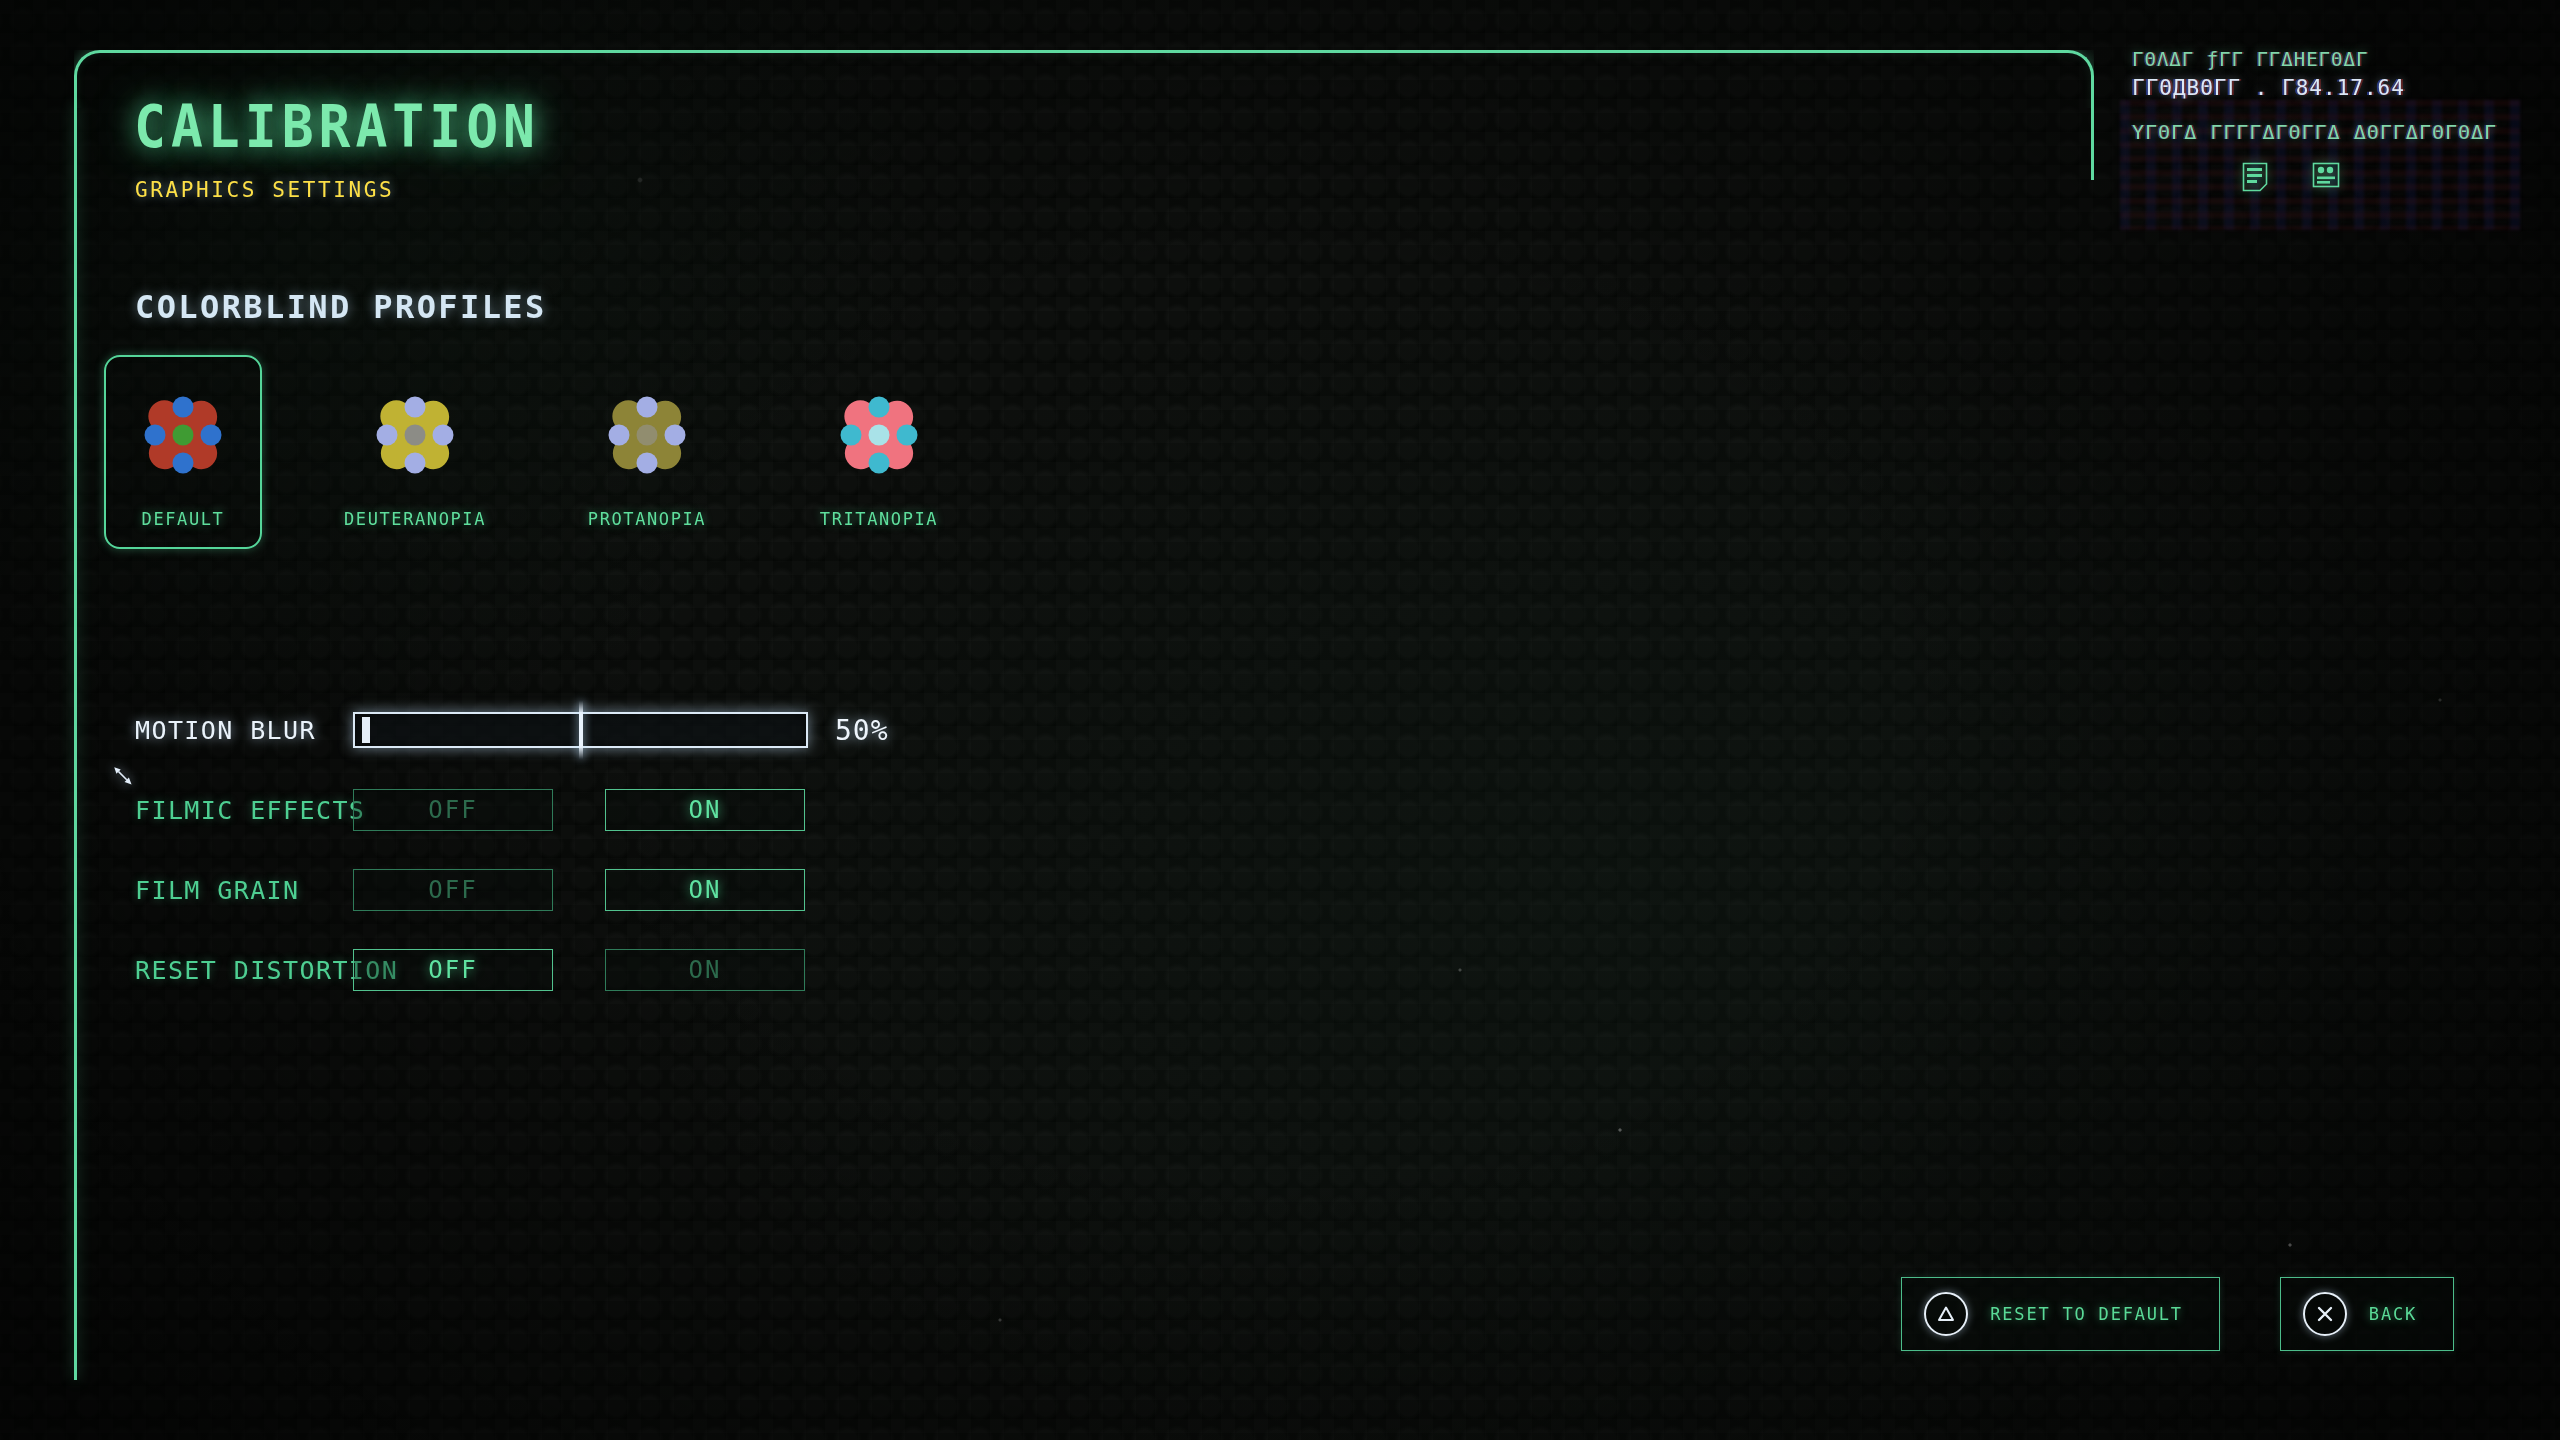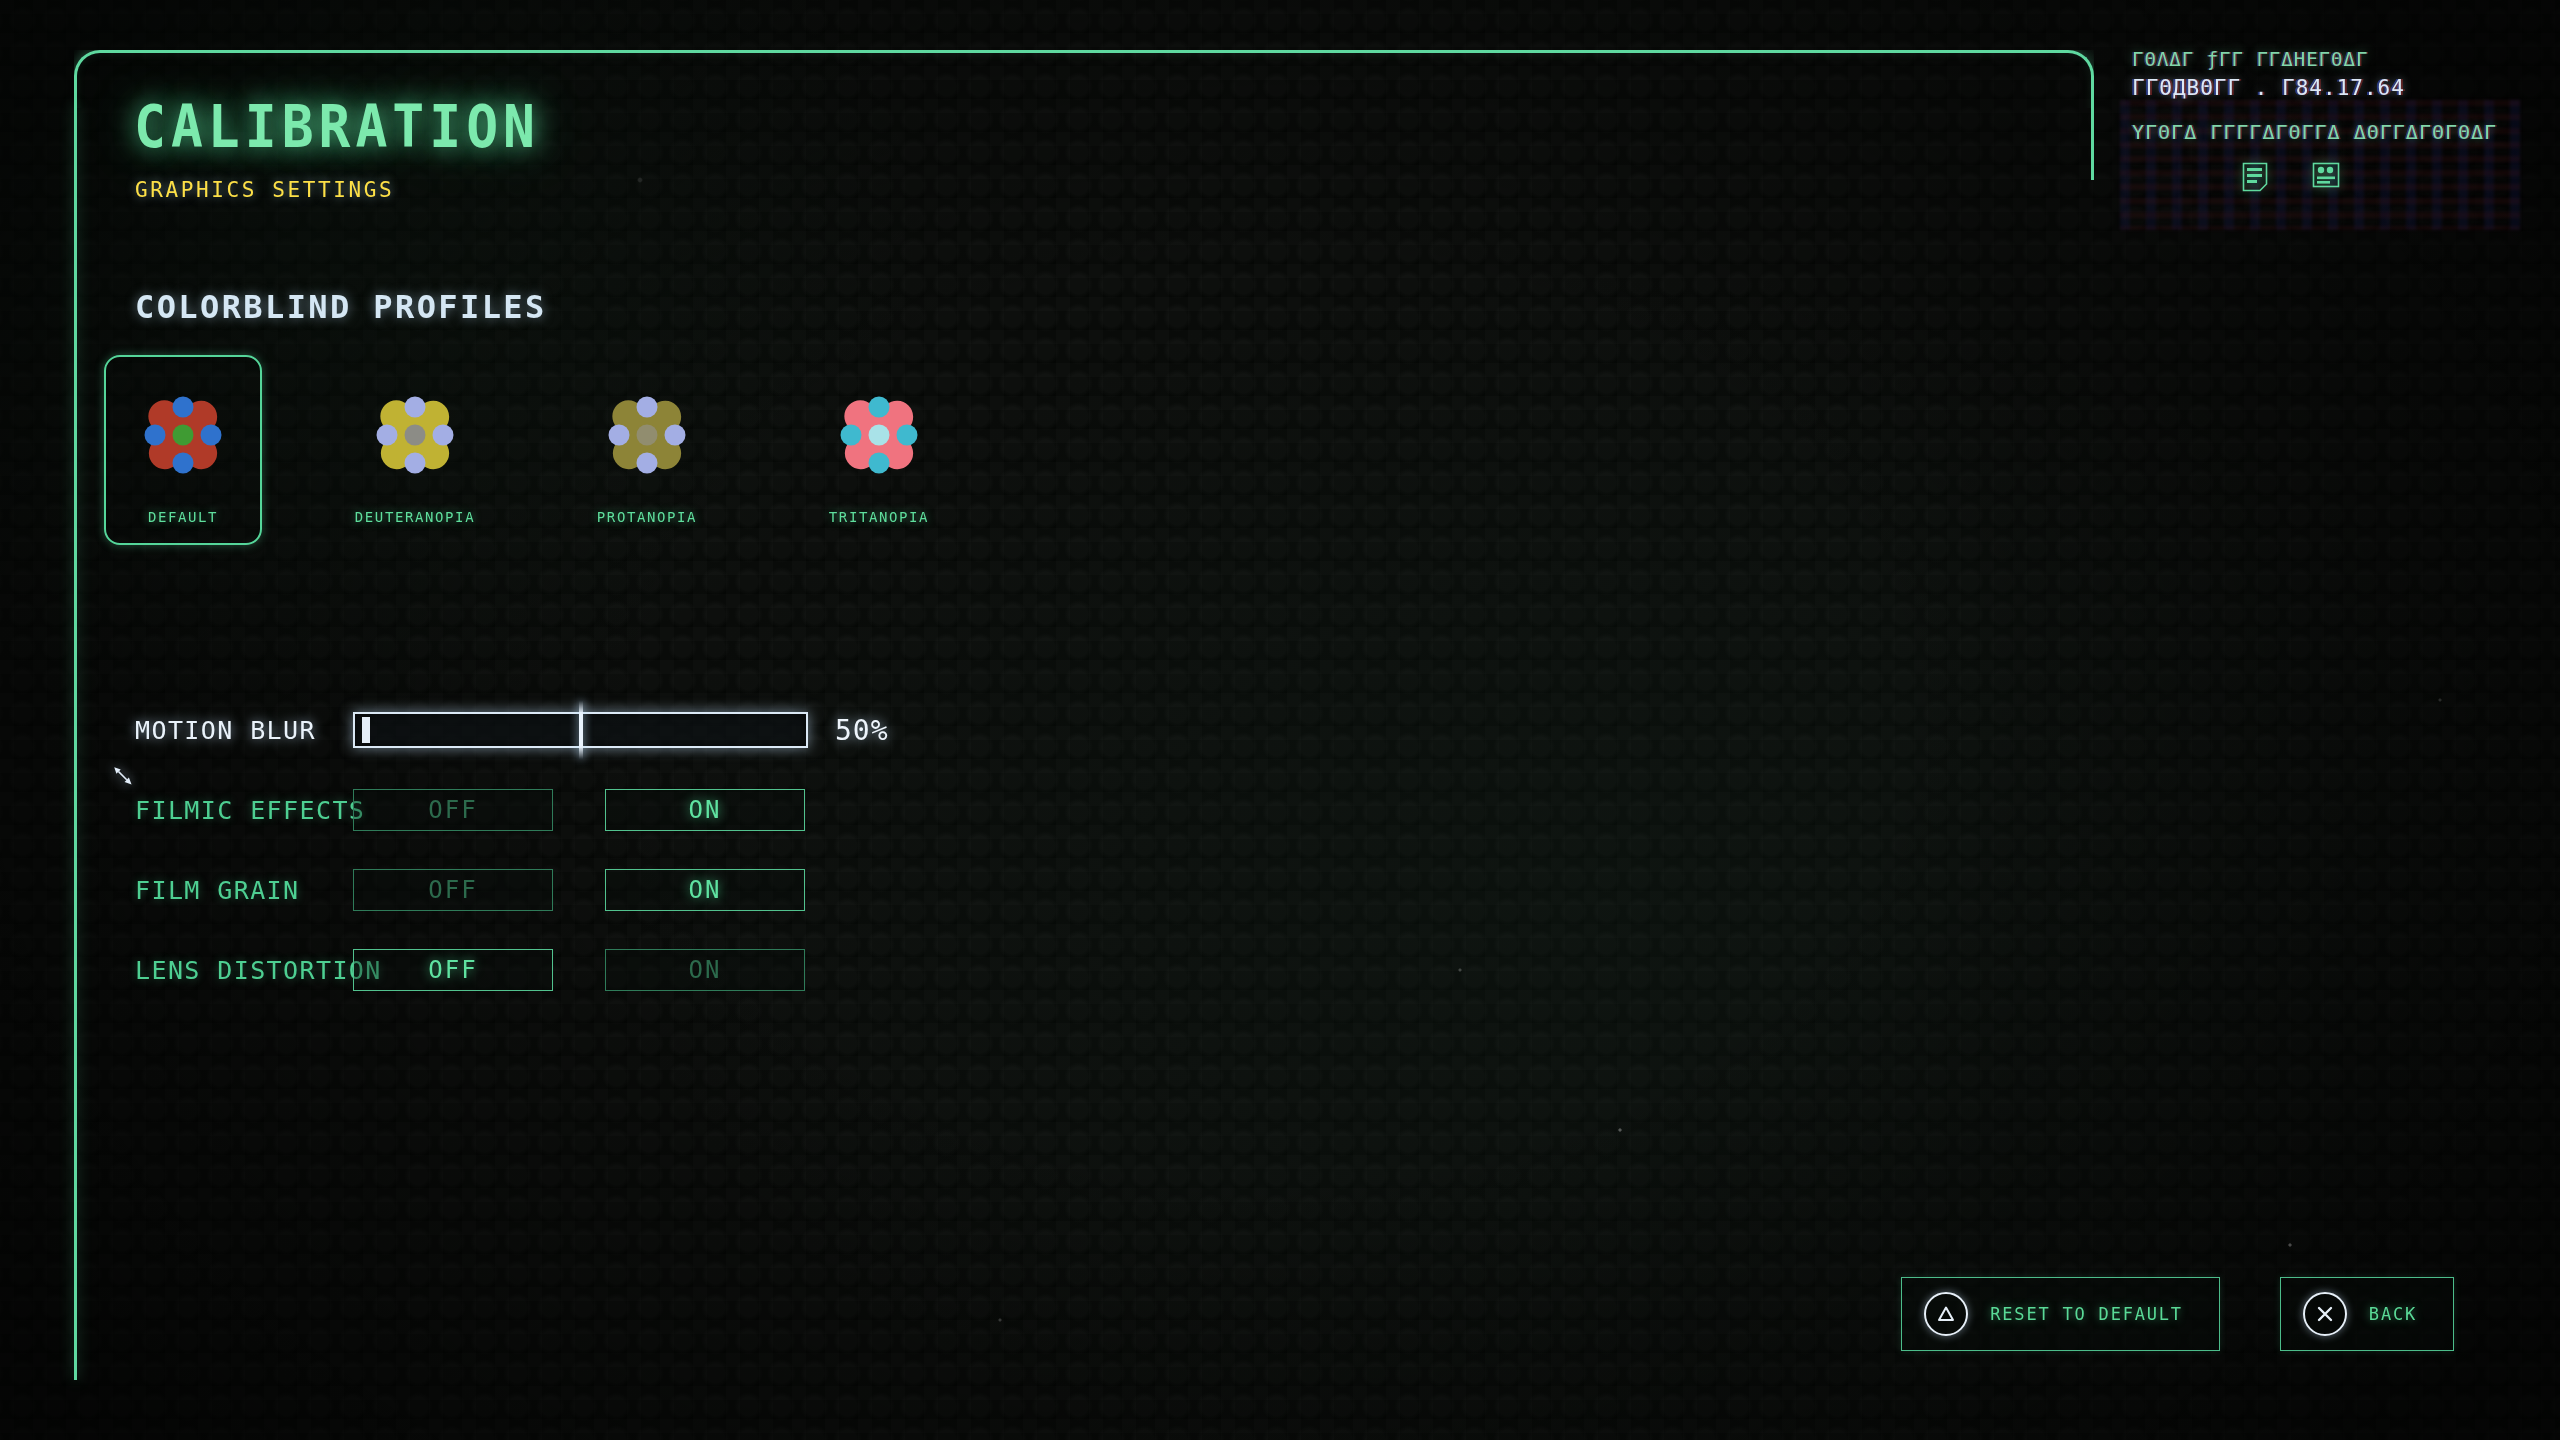--- a/index.html
+++ b/index.html
@@ -120,21 +120,21 @@
     margin-right:74px;
   }
   .profile.selected {
     border-color:#55d69a;
     box-shadow:0 0 10px rgba(85,214,154,0.35);
     padding-bottom:18px;
   }
   .profile-label {
     margin-top:22px;
     font-family:"DejaVu Sans Mono", monospace;
-    font-size:14px; letter-spacing:1.6px;
+    font-size:17px; letter-spacing:1.6px;
     color:#5fdf9d;
     text-shadow:0 0 9px rgba(80,220,150,0.55);
     white-space:nowrap;
   }
   .swatch { width:104px; height:104px; position:relative; }
   .swatch svg { display:block; filter:blur(0.25px); }
 
   
   .settings { position:absolute; left:135px; top:690px; width:1000px; }
   .row { position:relative; height:80px; }
@@ -388,21 +388,21 @@
       <div class="toggle on-pos active">ON</div>
     </div>
 
     <div class="row">
       <div class="row-label dim">FILM GRAIN</div>
       <div class="toggle off-pos inactive">OFF</div>
       <div class="toggle on-pos active">ON</div>
     </div>
 
     <div class="row">
-      <div class="row-label dim">LENS DISTORTION</div>
+      <div class="row-label dim">RESET DISTORTION</div>
       <div class="toggle off-pos active">OFF</div>
       <div class="toggle on-pos inactive">ON</div>
     </div>
 
   </div>
 
   <div class="prompts">
 
     <div class="prompt">
       <div class="prompt-icon">

